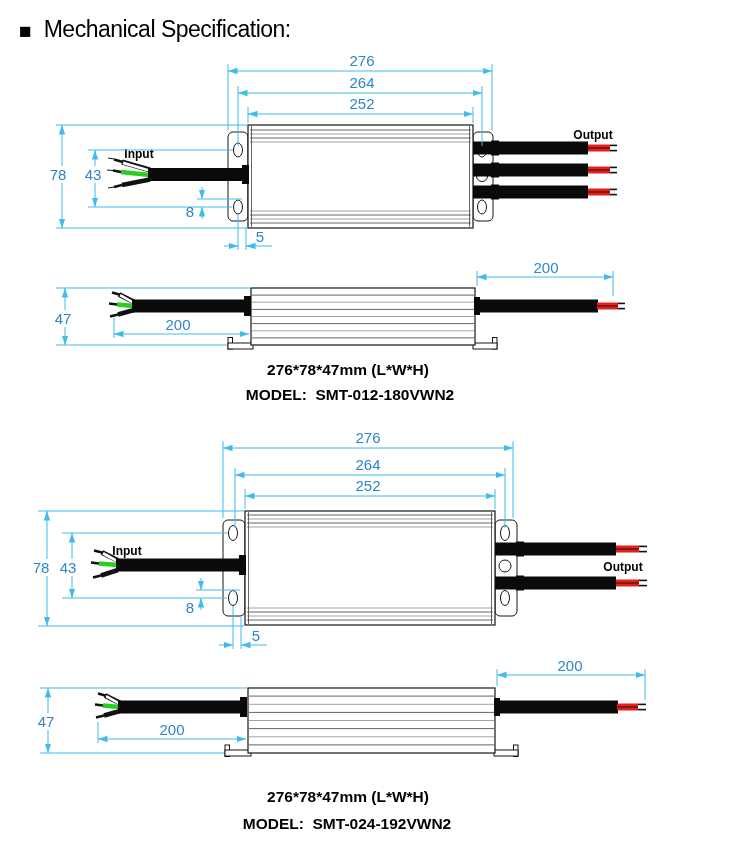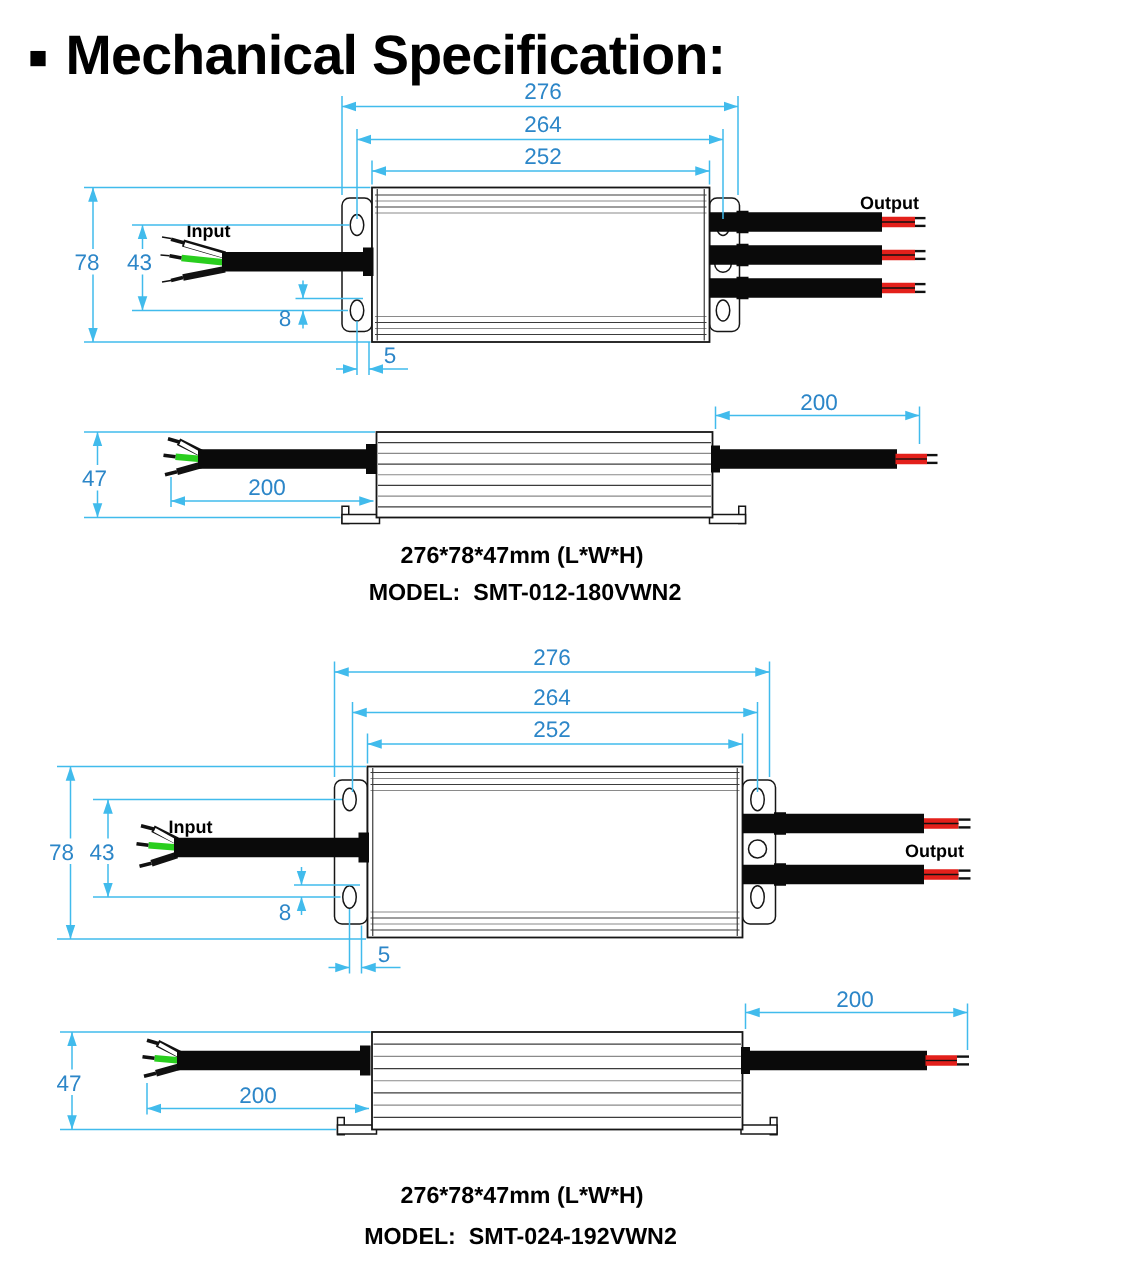--- a/index.html
+++ b/index.html
@@ -1,20 +1,20 @@
 <!DOCTYPE html>
 <html><head>
 <meta charset="utf-8">
 <style>
   html,body{margin:0;padding:0;background:#fff}
   .page{position:relative;width:750px;height:850px;background:#fff;overflow:hidden;
         font-family:"Liberation Sans",sans-serif}
   .title{position:absolute;left:19px;top:16px;display:flex;align-items:center;gap:12px;color:#000}
   .title .sq{font-size:21px;line-height:1;transform:translateY(1px)}
-  .title .tx{font-size:37px;font-weight:bold;letter-spacing:-0.5px}
+  .title .tx{font-size:23px;font-weight:normal;letter-spacing:-0.5px}
   svg.drawing{position:absolute;left:0;top:0}
   svg text{font-family:"Liberation Sans",sans-serif}
   .dim{stroke:#41BBEC;stroke-width:1;fill:none}
   .dimtxt{fill:#2C86C8;font-size:15px;text-anchor:middle}
   .lbl{fill:#000;font-size:12px;font-weight:700;text-anchor:middle}
   .cap{fill:#000;font-size:15.5px;font-weight:700;text-anchor:middle;white-space:pre}
   .out{stroke:#161616;stroke-width:1.2;fill:#fff}
   .thin{stroke:#161616;stroke-width:1;fill:#fff}
   .rib{stroke:#3c3c3c;stroke-width:0.8}
   .rib2{stroke:#8a8a8a;stroke-width:0.8}

